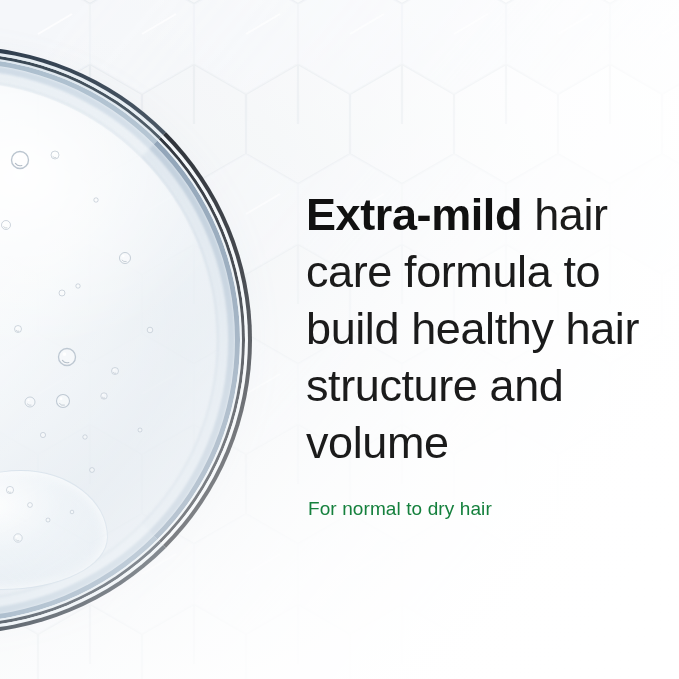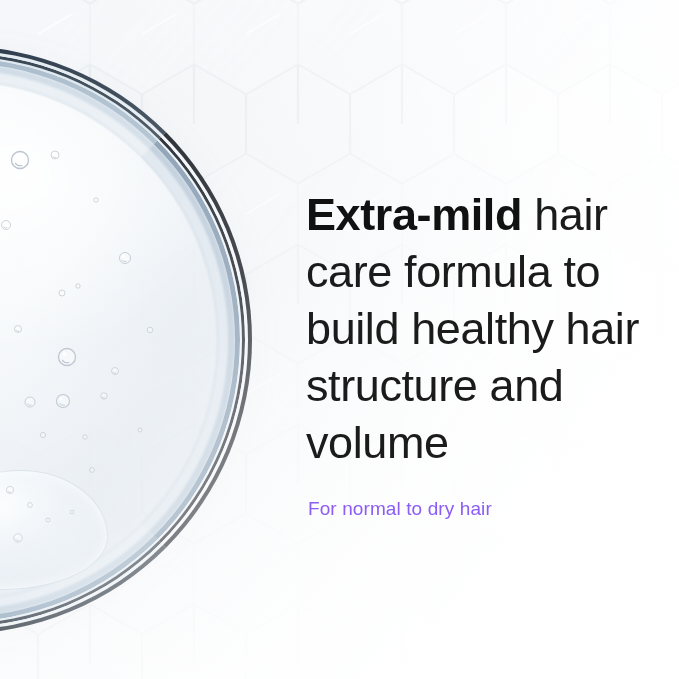--- a/index.html
+++ b/index.html
@@ -191,21 +191,21 @@
   .headline .em {
     font-weight: 700;
     color: #111111;
   }
   .subline {
     margin: 26px 0 0 2px;
     font-family: "Liberation Sans", sans-serif;
     font-size: 19px;
     line-height: 24px;
     font-weight: 400;
-    color: #8b5cf6;
+    color: #15803d;
     letter-spacing: 0.1px;
   }
 </style>
 </head>
 <body>
 
 <div class="stage">
 
   <div class="bg-wash"></div>
 

